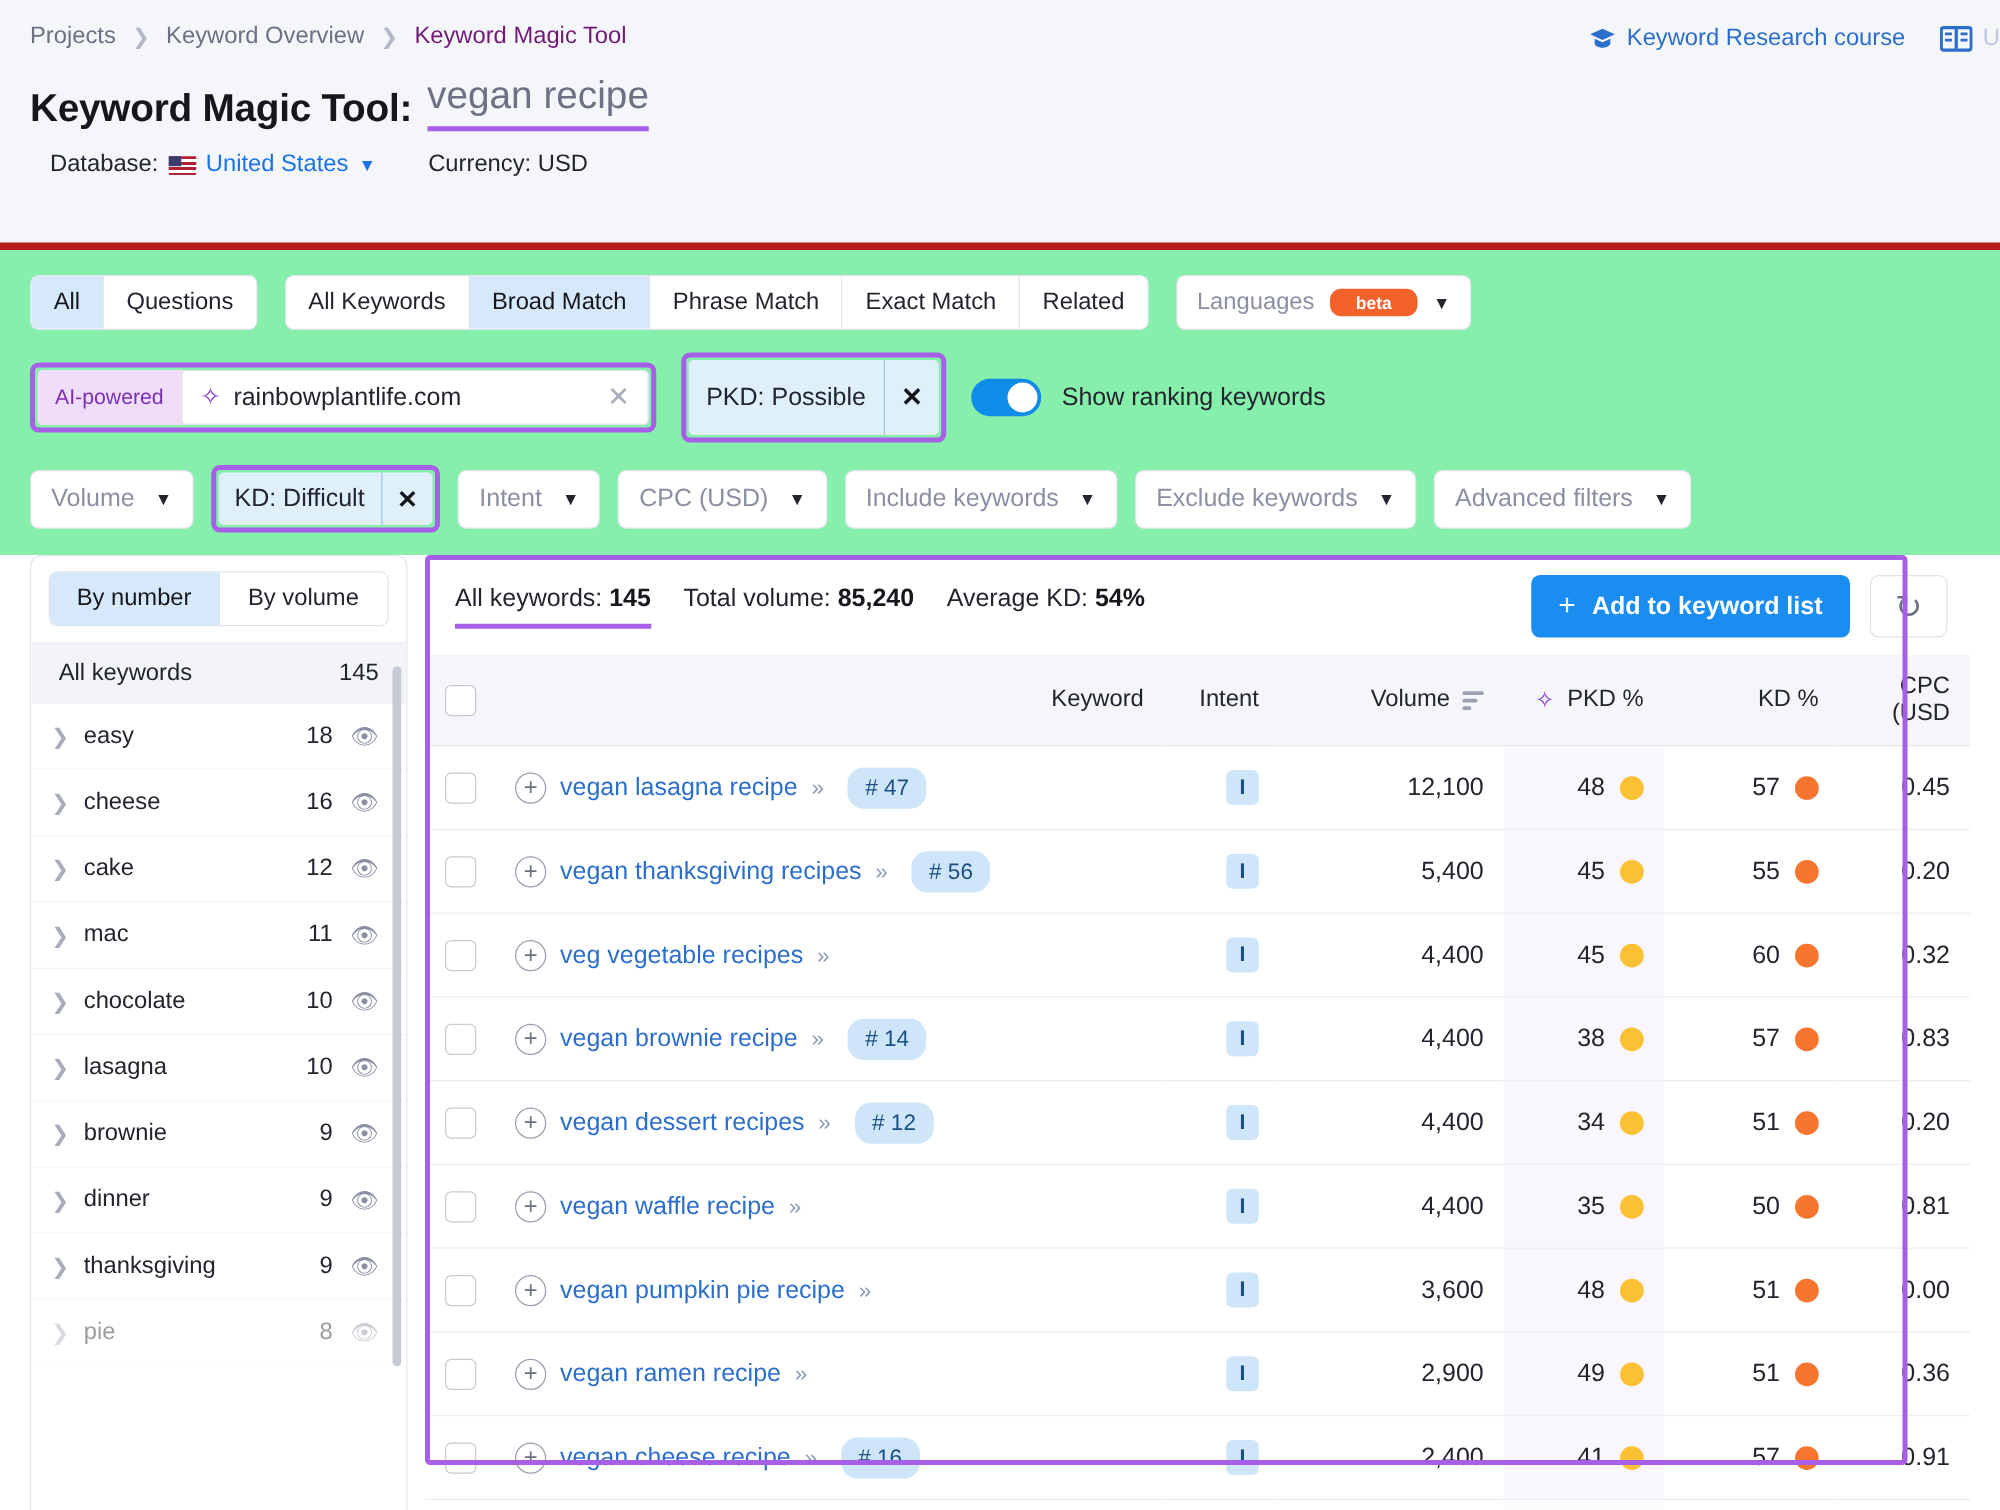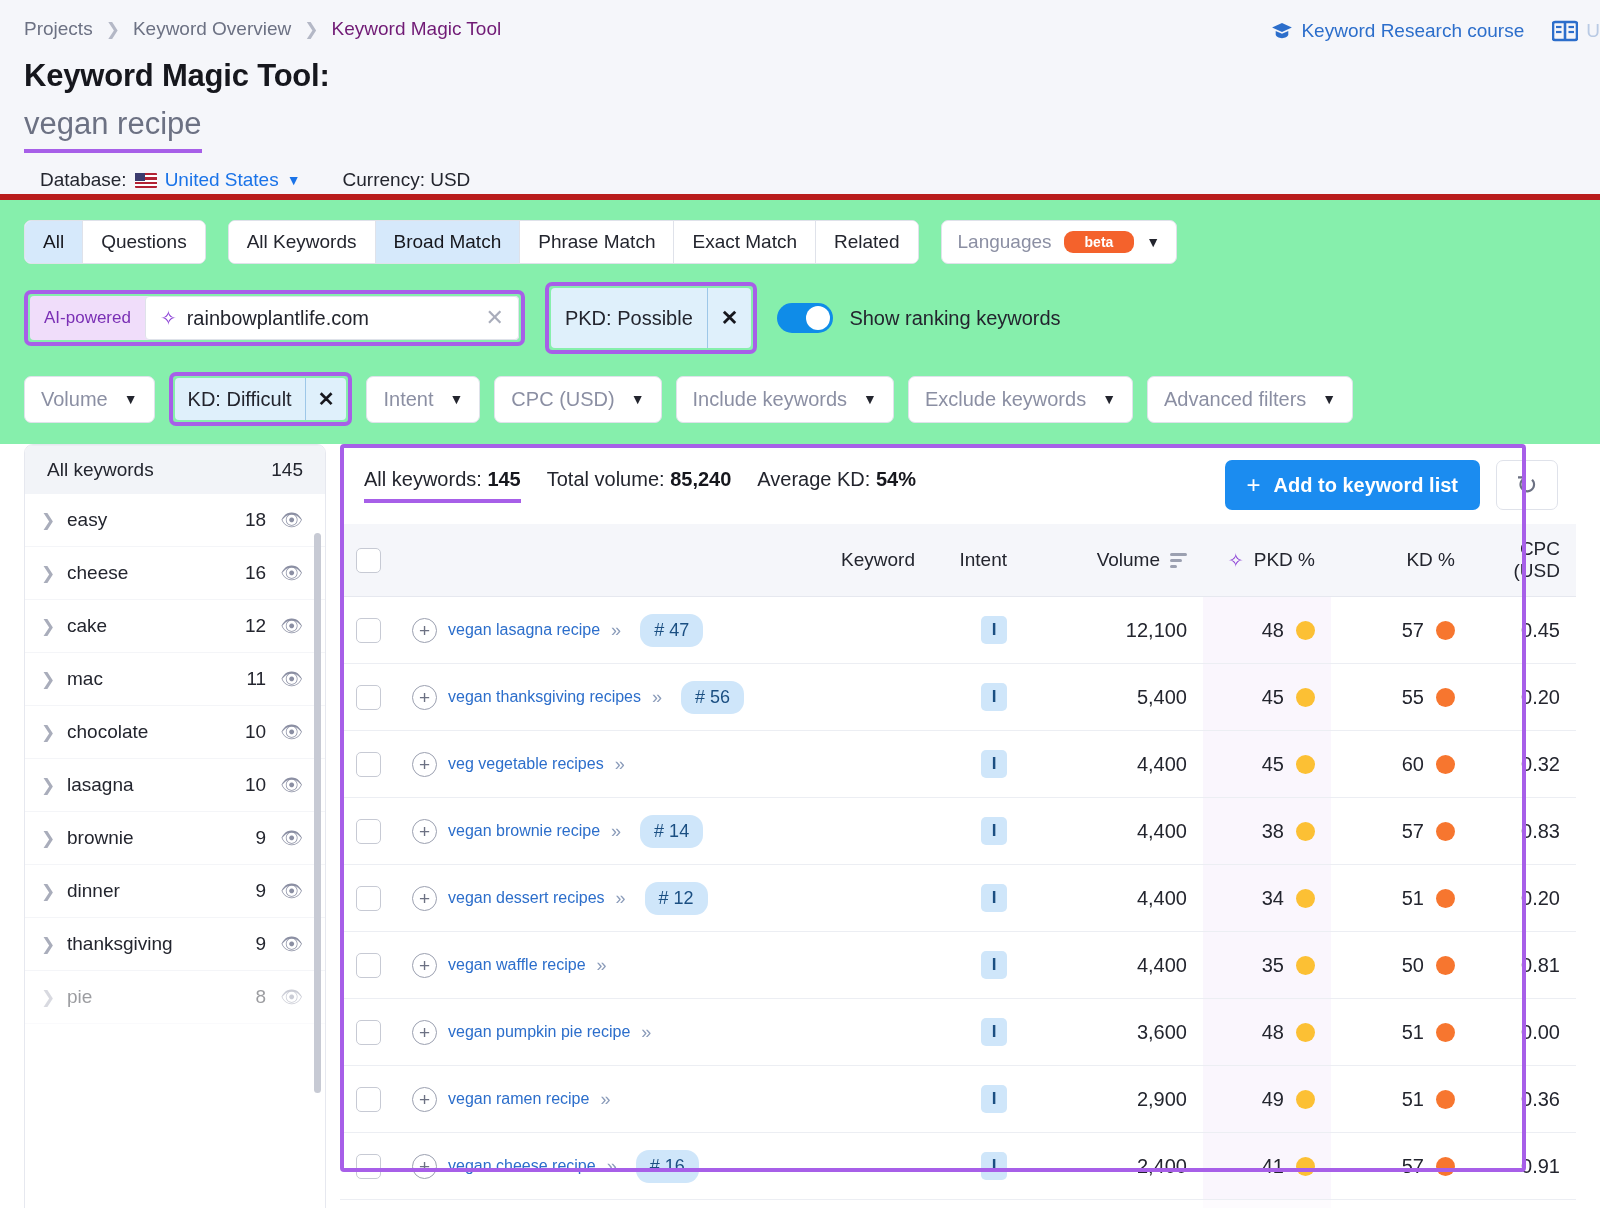--- a/index.html
+++ b/index.html
@@ -22,23 +22,22 @@
   .breadcrumb {
     display: flex; align-items: center; gap: 13px;
     font-size: 19px; color: #8b8fa3;
   }
   .crumb { color: #6c7183; }
   .crumb.current { color: #701a75; }
   .crumb-sep {
     color: #b4b8c6; font-size: 17px; line-height: 1;
   }
   .title-row {
-    display: flex; align-items: flex-start; gap: 12px;
+    display: flex; align-items: flex-end; gap: 12px;
     margin-top: 18px;
-    flex-direction: column;
   }
   .title-main { font-size: 31px; font-weight: bold; color: #16171d; letter-spacing: -0.2px;}
   .title-query {
     font-size: 31px; color: #6c7183; font-weight: normal;
     border-bottom: 4px solid #a75fe8; padding-bottom: 7px;
   }
   .meta-row {
     display: flex; align-items: center; gap: 42px;
     margin-top: 16px; font-size: 19px; color: #23252e; margin-left: 16px;
   }
@@ -271,21 +270,21 @@
     border-radius: 5px; background: #fff; display: inline-block;
     vertical-align: middle; cursor: pointer;
   }
   .kw-cell { display: flex; align-items: center; gap: 11px; }
   .add-circle {
     width: 25px; height: 25px; border-radius: 50%;
     border: 1.5px solid #9ba0b0; color: #6c7183;
     display: flex; align-items: center; justify-content: center;
     font-size: 19px; line-height: 1; flex: none; cursor: pointer;
   }
-  .kw-link { color: #2c6ecb; font-size: 16px; cursor: pointer; white-space: nowrap; }
+  .kw-link { color: #2c6ecb; font-size: 20px; cursor: pointer; white-space: nowrap; }
   .chev2 { color: #8b9cba; font-size: 18px; letter-spacing: -2px; }
   .rank-pill {
     background: #cfe6fa; color: #1b4f82; font-size: 18px;
     padding: 6px 14px; border-radius: 13px; margin-left: 10px; white-space: nowrap;
   }
   .intent-badge {
     display: inline-flex; align-items: center; justify-content: center;
     width: 26px; height: 28px; background: #cfe6fa; color: #1b4f82;
     border-radius: 5px; font-size: 17px; font-weight: bold;
   }
@@ -422,20 +421,26 @@
     <div class="filter-btn">
       <span>Advanced filters</span>
       <span class="caret-dark">▼</span>
     </div>
   </div>
 </div>
 
 <div class="body-wrap">
 
   <div class="sidebar">
+    <div class="side-seg">
+      <div class="seg">
+        <div class="seg-btn active">By number</div>
+        <div class="seg-btn">By volume</div>
+      </div>
+    </div>
     <div class="side-all">
       <span>All keywords</span>
       <span>145</span>
     </div>
     <div class="side-list" id="sidebar-list">
         <div class="side-item">
           <span class="si-arrow">❯</span>
           <span class="si-name">easy</span>
           <span class="si-count">18</span>
           <span class="eye">👁</span>

